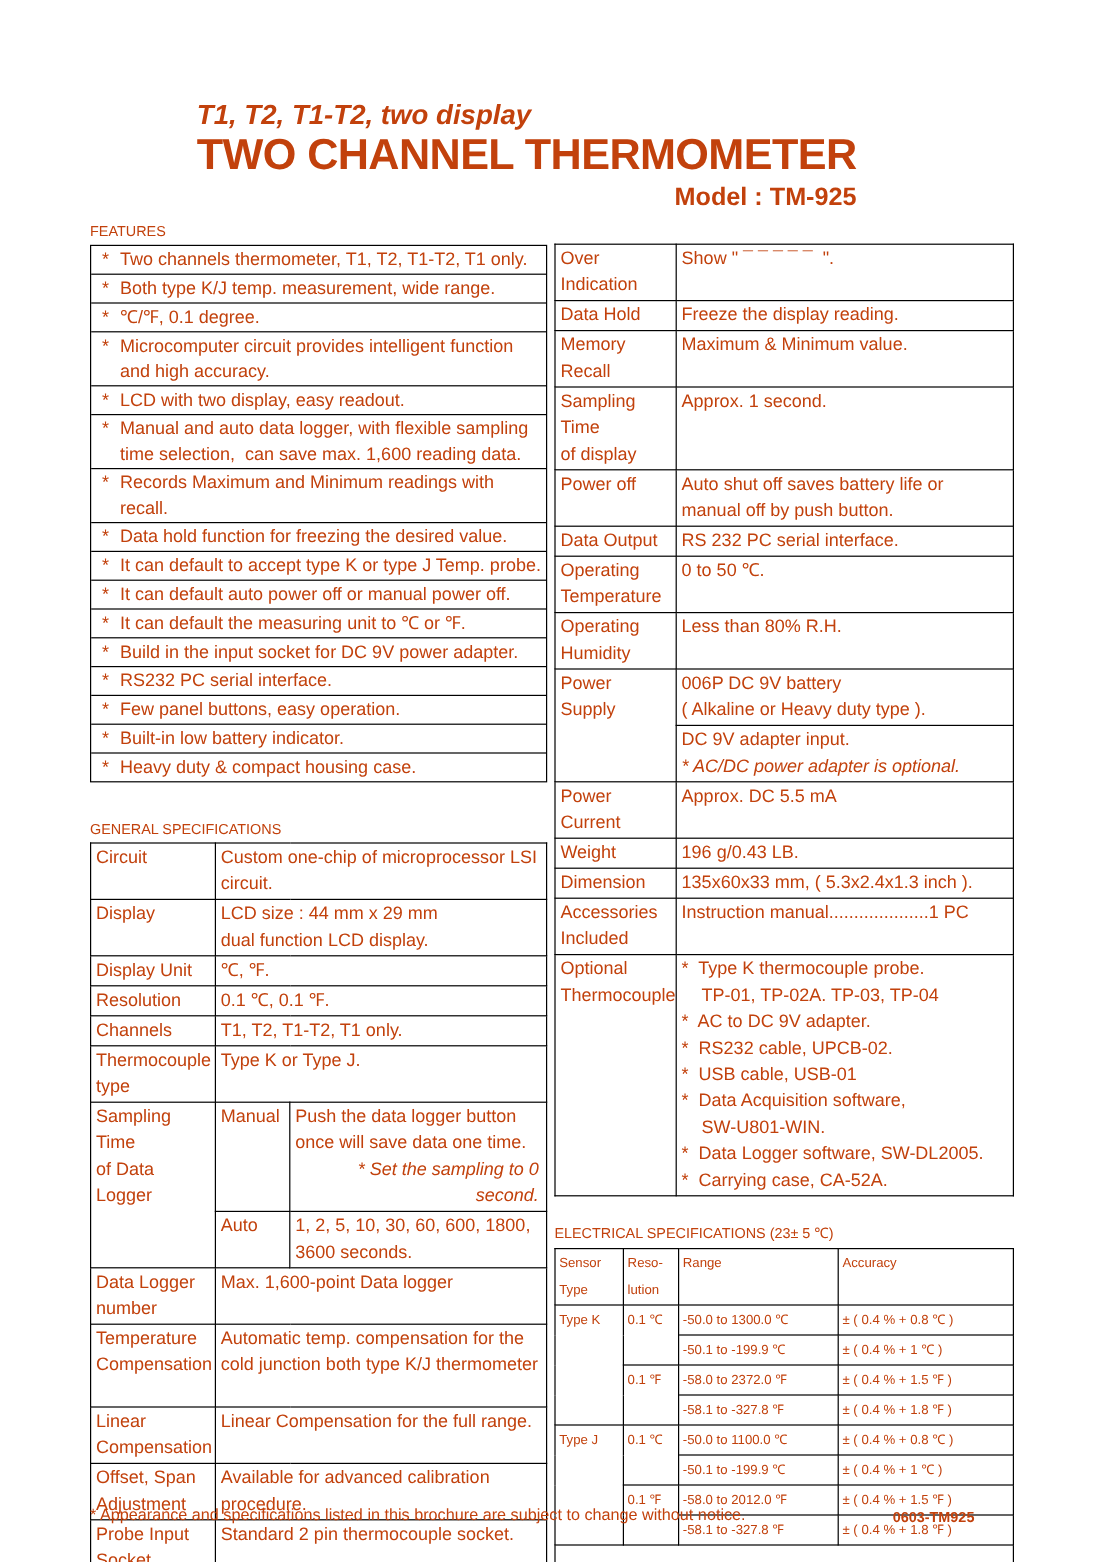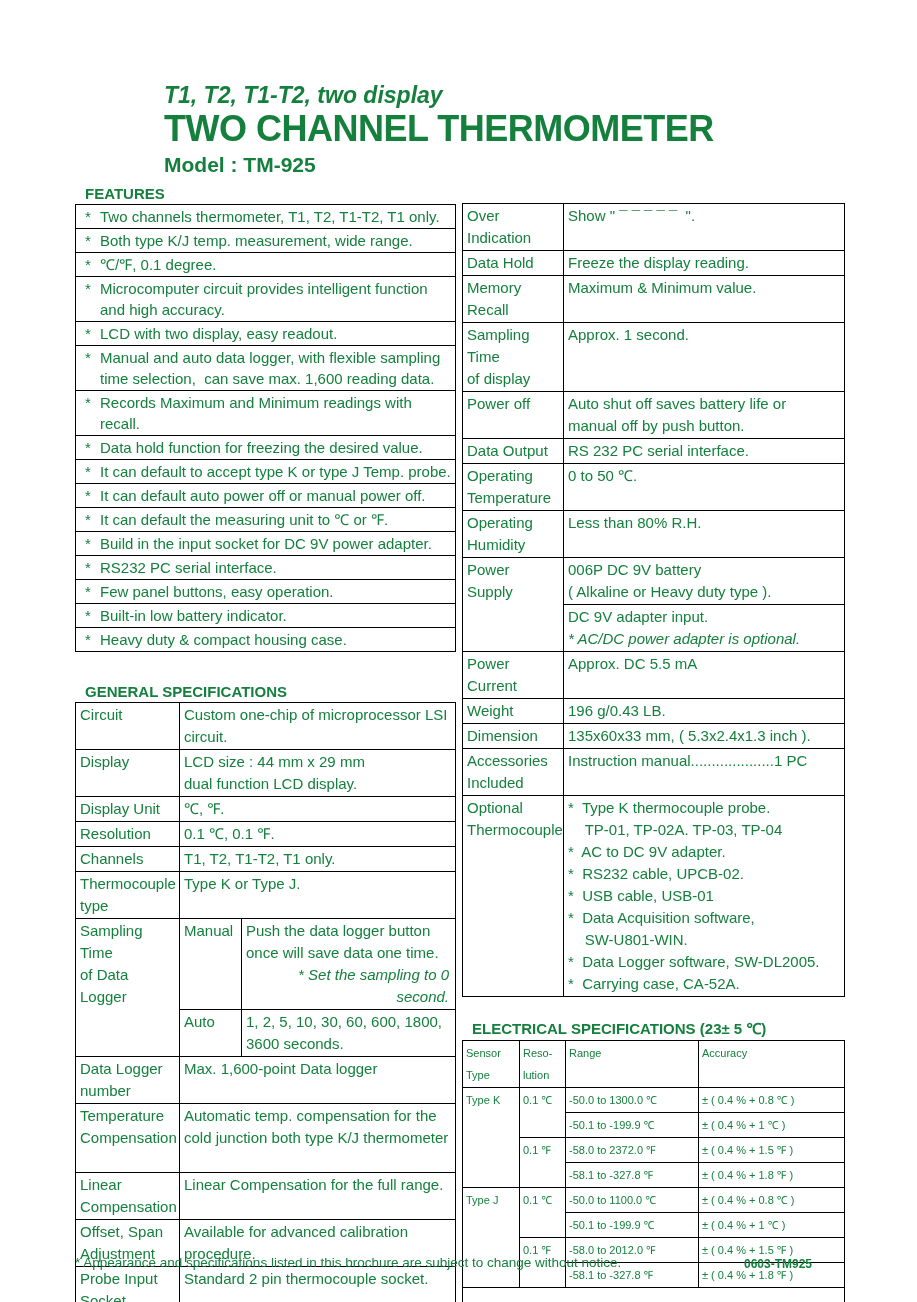--- a/index.html
+++ b/index.html
@@ -1,26 +1,26 @@
 <!DOCTYPE html>
 <html><head>
 <meta charset="utf-8">
 <style>
   html,body{margin:0;padding:0;background:#fff;}
   .page{position:relative;width:884px;height:1302px;background:#ffffff;overflow:hidden;
-        font-family:"Liberation Sans",sans-serif;color:#15803d;}
+        font-family:"Liberation Sans",sans-serif;color:#c2410c;}
   
   .title-block{position:absolute;left:164px;top:82px;}
   .subtitle{font-style:italic;font-weight:bold;font-size:23px;line-height:26px;}
   .main-title{font-weight:bold;font-size:36px;line-height:42px;letter-spacing:-0.5px;}
-  .model{font-weight:bold;font-size:21px;line-height:26px;margin-top:2px;}
+  .model{font-weight:bold;font-size:21px;line-height:26px;margin-top:2px;text-align:right;}
   
   .col-left{position:absolute;left:75px;top:184px;width:381px;}
   .col-right{position:absolute;left:462px;top:203px;width:383px;}
-  .sec-heading{font-weight:bold;font-size:15px;line-height:19px;margin-bottom:1px;margin-left:10px;}
+  .sec-heading{font-weight:normal;font-size:12px;line-height:19px;margin-bottom:1px;}
   .gen-heading{margin-top:30px;}
   .el-heading{margin-top:22px;margin-bottom:2px;}
   
   .features-table{border:1px solid #000;}
   .feat{display:flex;border-bottom:1px solid #000;font-size:15px;line-height:21px;padding:1px 0;}
   .feat:last-child{border-bottom:none;}
   .feat .b{flex:none;width:24px;text-align:center;}
   .feat .t{flex:1;white-space:pre-wrap;padding-right:2px;}
   
   table.spec{border-collapse:collapse;width:100%;table-layout:fixed;}

